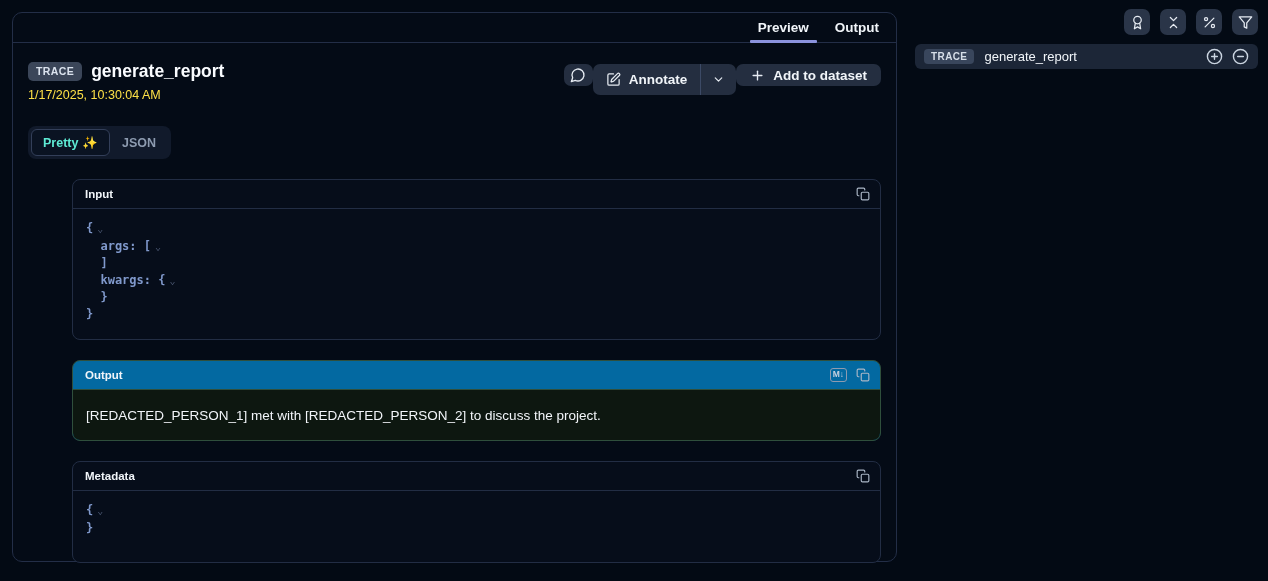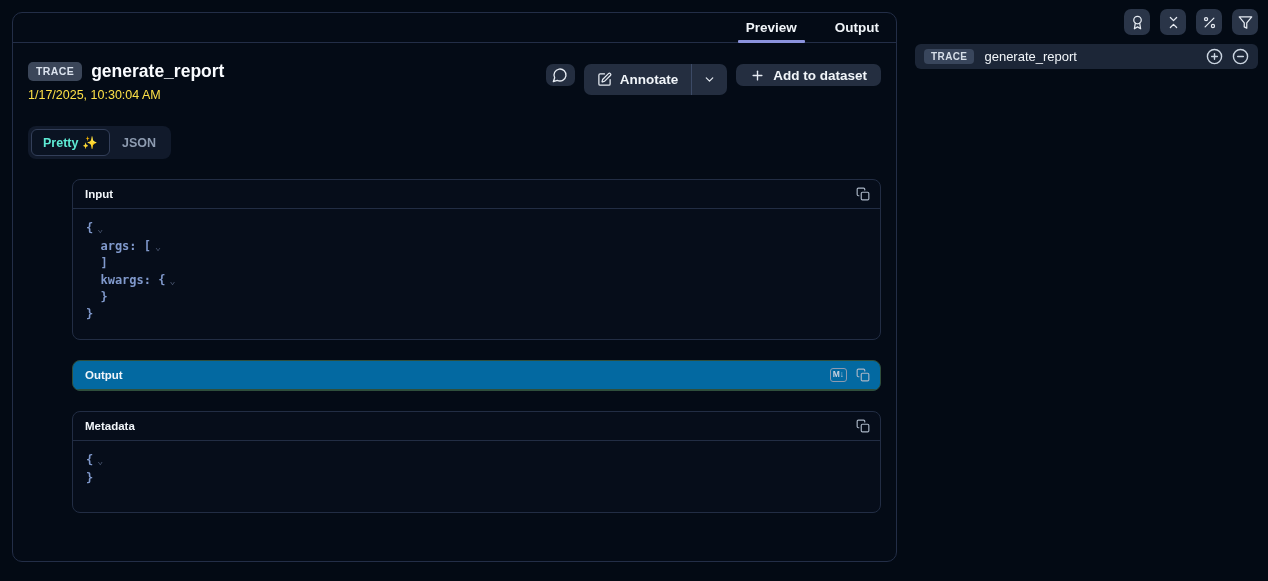--- a/index.html
+++ b/index.html
@@ -19,21 +19,20 @@
     width:885px; height:550px;
     border:1px solid #232e47;
     border-radius:10px;
     background:#040b16;
   }
   .tabbar {
     height:30px;
     border-bottom:1px solid #232e47;
     display:flex; justify-content:flex-end; align-items:stretch;
     padding-right:4px;
-    gap:12px;
   }
   .tab {
     position:relative; display:flex; align-items:center;
     padding:0 13px; font-size:13.5px; font-weight:700;
     color:#f1f5f9; cursor:pointer;
   }
   .tab.active::after {
     content:""; position:absolute; left:5px; right:5px; bottom:-1px;
     height:3px; background:#8b93dd; border-radius:1px;
   }
@@ -43,21 +42,21 @@
   .header-row { display:flex; justify-content:space-between; align-items:flex-start; }
   .title-line { display:flex; align-items:center; gap:9px; }
   .badge {
     background:#3b4659; color:#dbe3ee;
     font-size:10.5px; font-weight:700; letter-spacing:.4px;
     padding:3px 8px; border-radius:5px; line-height:1.2;
   }
   .trace-title { font-size:17.5px; font-weight:700; color:#fafcff; }
   .timestamp { color:#fde047; font-size:12.5px; margin-top:6px; }
 
-  .actions { display:flex; gap:9px; margin-top:3px; }
+  .actions { display:flex; gap:0; margin-top:3px; }
   .btn {
     background:#242e40; border-radius:7px; height:22px;
     display:inline-flex; align-items:center; gap:8px;
     color:#f1f5f9; font-size:13.5px; font-weight:700;
     padding:0 14px; cursor:pointer; border:none;
   }
   .icon-only { width:29px; padding:0; justify-content:center; }
   .split-btn { display:inline-flex; background:#242e40; border-radius:7px; height:31px; cursor:pointer; }
   .split-main { display:inline-flex; align-items:center; gap:8px; padding:0 13px; font-size:13.5px; font-weight:700; color:#f1f5f9; }
   .split-divider { width:1px; background:#3c4a66; margin:0; }
@@ -228,20 +227,23 @@
         <span class="io-tools">
           <span class="md-chip">M↓</span>
           <span class="tool-icon">
             <svg width="14" height="14" viewBox="0 0 24 24" fill="none" stroke="#aab6c6" stroke-width="2" stroke-linecap="round" stroke-linejoin="round">
                 <rect width="13" height="13" x="9" y="9" rx="2"></rect>
                 <path d="M5 15H4a2 2 0 0 1-2-2V4a2 2 0 0 1 2-2h9a2 2 0 0 1 2 2v1"></path>
               </svg>
           </span>
         </span>
       </div>
+      <div class="io-content">
+        <span class="output-text">[REDACTED_PERSON_1] met with [REDACTED_PERSON_2] to discuss the project.</span>
+      </div>
     </div>
 
     
     <div class="io-panel">
       <div class="io-header">
         <span class="io-title">Metadata</span>
         <span class="io-tools">
           <span class="tool-icon">
             <svg width="14" height="14" viewBox="0 0 24 24" fill="none" stroke="#aab6c6" stroke-width="2" stroke-linecap="round" stroke-linejoin="round">
                 <rect width="13" height="13" x="9" y="9" rx="2"></rect>

